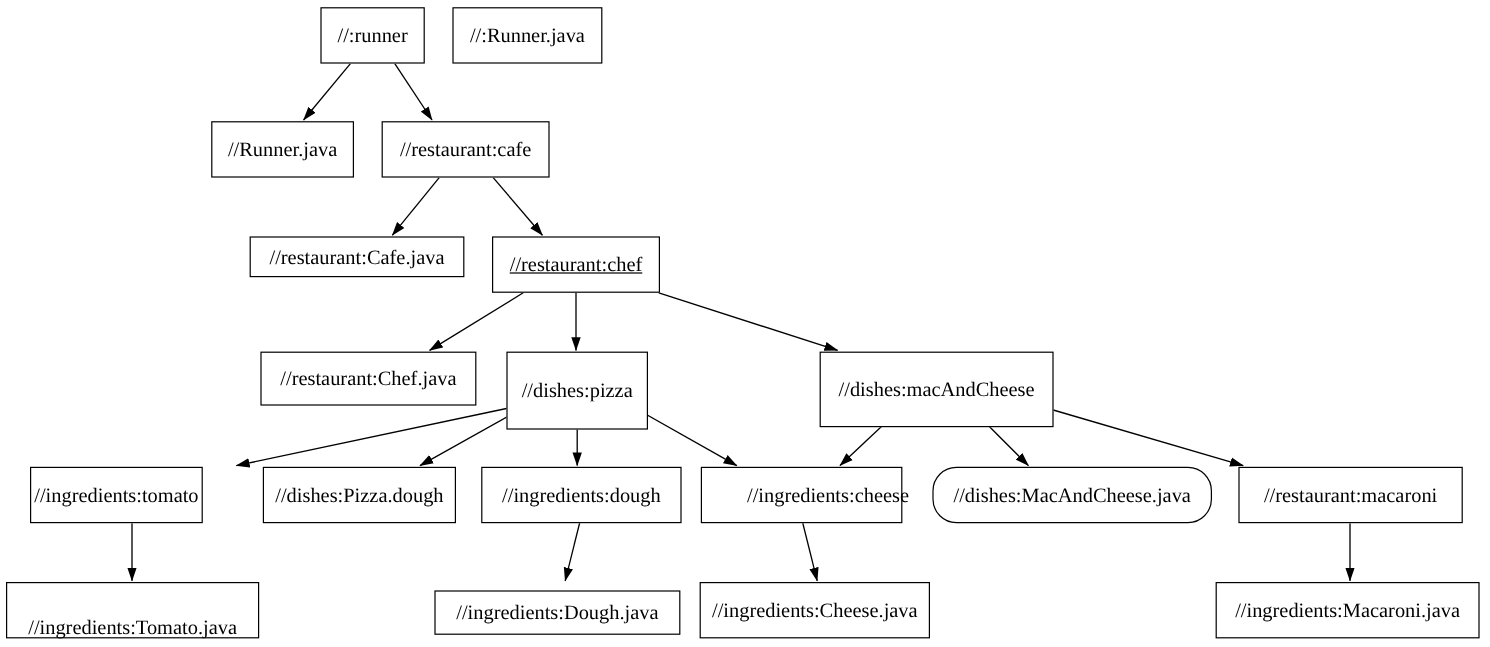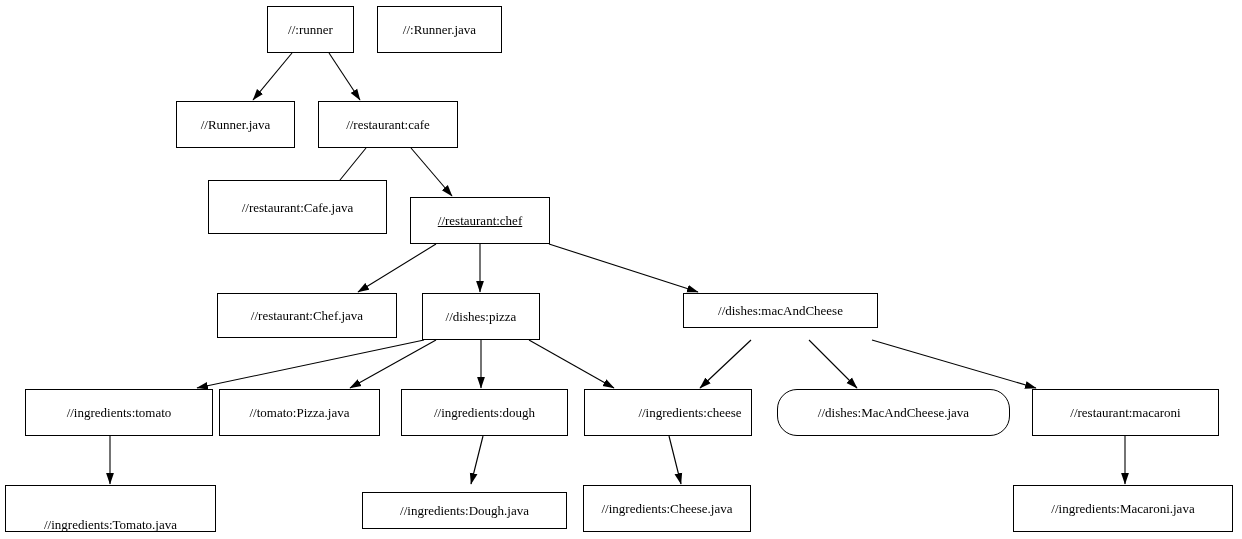--- a/index.html
+++ b/index.html
@@ -25,21 +25,21 @@
   }
   .node {
     position: absolute;
     box-sizing: border-box;
     background: var(--node-fill, #ffffff);
     border: 1px solid var(--node-border, #000000);
     color: var(--text, #000000);
     display: flex;
     align-items: center;
     justify-content: center;
-    font-size: 13px;
+    font-size: 17px;
     line-height: 1;
     white-space: nowrap;
   }
   .node span {
     display: inline-block;
     padding: 0 4px;
   }
   .edge {
     stroke: var(--edge, #000000);
     stroke-width: 1.1;
@@ -83,59 +83,59 @@
       </div>
       <div class="node" style="left: 377px; top: 6px; width: 125px; height: 47px;">
         <span>//:Runner.java</span>
       </div>
       <div class="node" style="left: 176px; top: 101px; width: 119px; height: 47px;">
         <span>//Runner.java</span>
       </div>
       <div class="node" style="left: 318px; top: 101px; width: 140px; height: 47px;">
         <span>//restaurant:cafe</span>
       </div>
-      <div class="node" style="left: 208px; top: 180px; width: 179px; height: 54px;">
+      <div class="node" style="left: 208px; top: 197px; width: 179px; height: 34px;">
         <span>//restaurant:Cafe.java</span>
       </div>
       <div class="node" style="left: 410px; top: 197px; width: 140px; height: 47px; text-decoration: underline;">
         <span>//restaurant:chef</span>
       </div>
       <div class="node" style="left: 217px; top: 293px; width: 180px; height: 45px;">
         <span>//restaurant:Chef.java</span>
       </div>
-      <div class="node" style="left: 422px; top: 293px; width: 118px; height: 47px;">
+      <div class="node" style="left: 422px; top: 293px; width: 118px; height: 65px;">
         <span>//dishes:pizza</span>
       </div>
-      <div class="node" style="left: 683px; top: 293px; width: 195px; height: 35px; text-align: center;">
+      <div class="node" style="left: 683px; top: 293px; width: 195px; height: 63px; text-align: center;">
         <span>//dishes:macAndCheese</span>
       </div>
-      <div class="node" style="left: 25px; top: 389px; width: 188px; height: 47px; align-items: center;">
+      <div class="node" style="left: 25px; top: 389px; width: 144px; height: 47px; align-items: center;">
         <span>//ingredients:tomato</span>
       </div>
       <div class="node" style="left: 219px; top: 389px; width: 161px; height: 47px;">
-        <span>//tomato:Pizza.java</span>
+        <span>//dishes:Pizza.dough</span>
       </div>
       <div class="node" style="left: 401px; top: 389px; width: 167px; height: 47px;">
         <span>//ingredients:dough</span>
       </div>
       <div class="node" style="left: 584px; top: 389px; width: 168px; height: 47px; padding-left: 44px;">
         <span>//ingredients:cheese</span>
       </div>
       <div class="node" style="left: 777px; top: 389px; width: 233px; height: 47px; border-radius: 20px;">
         <span>//dishes:MacAndCheese.java</span>
       </div>
       <div class="node" style="left: 1032px; top: 389px; width: 187px; height: 47px;">
         <span>//restaurant:macaroni</span>
       </div>
       <div class="node" style="left: 5px; top: 485px; width: 211px; height: 47px; align-items: flex-end;">
         <span>//ingredients:Tomato.java</span>
       </div>
       <div class="node" style="left: 362px; top: 492px; width: 205px; height: 37px; justify-content: center;">
         <span>//ingredients:Dough.java</span>
       </div>
-      <div class="node" style="left: 583px; top: 485px; width: 168px; height: 47px;">
+      <div class="node" style="left: 583px; top: 485px; width: 192px; height: 47px;">
         <span>//ingredients:Cheese.java</span>
       </div>
       <div class="node" style="left: 1013px; top: 485px; width: 220px; height: 47px;">
         <span>//ingredients:Macaroni.java</span>
       </div>
     </div>
 </div>
 
 </body></html>

